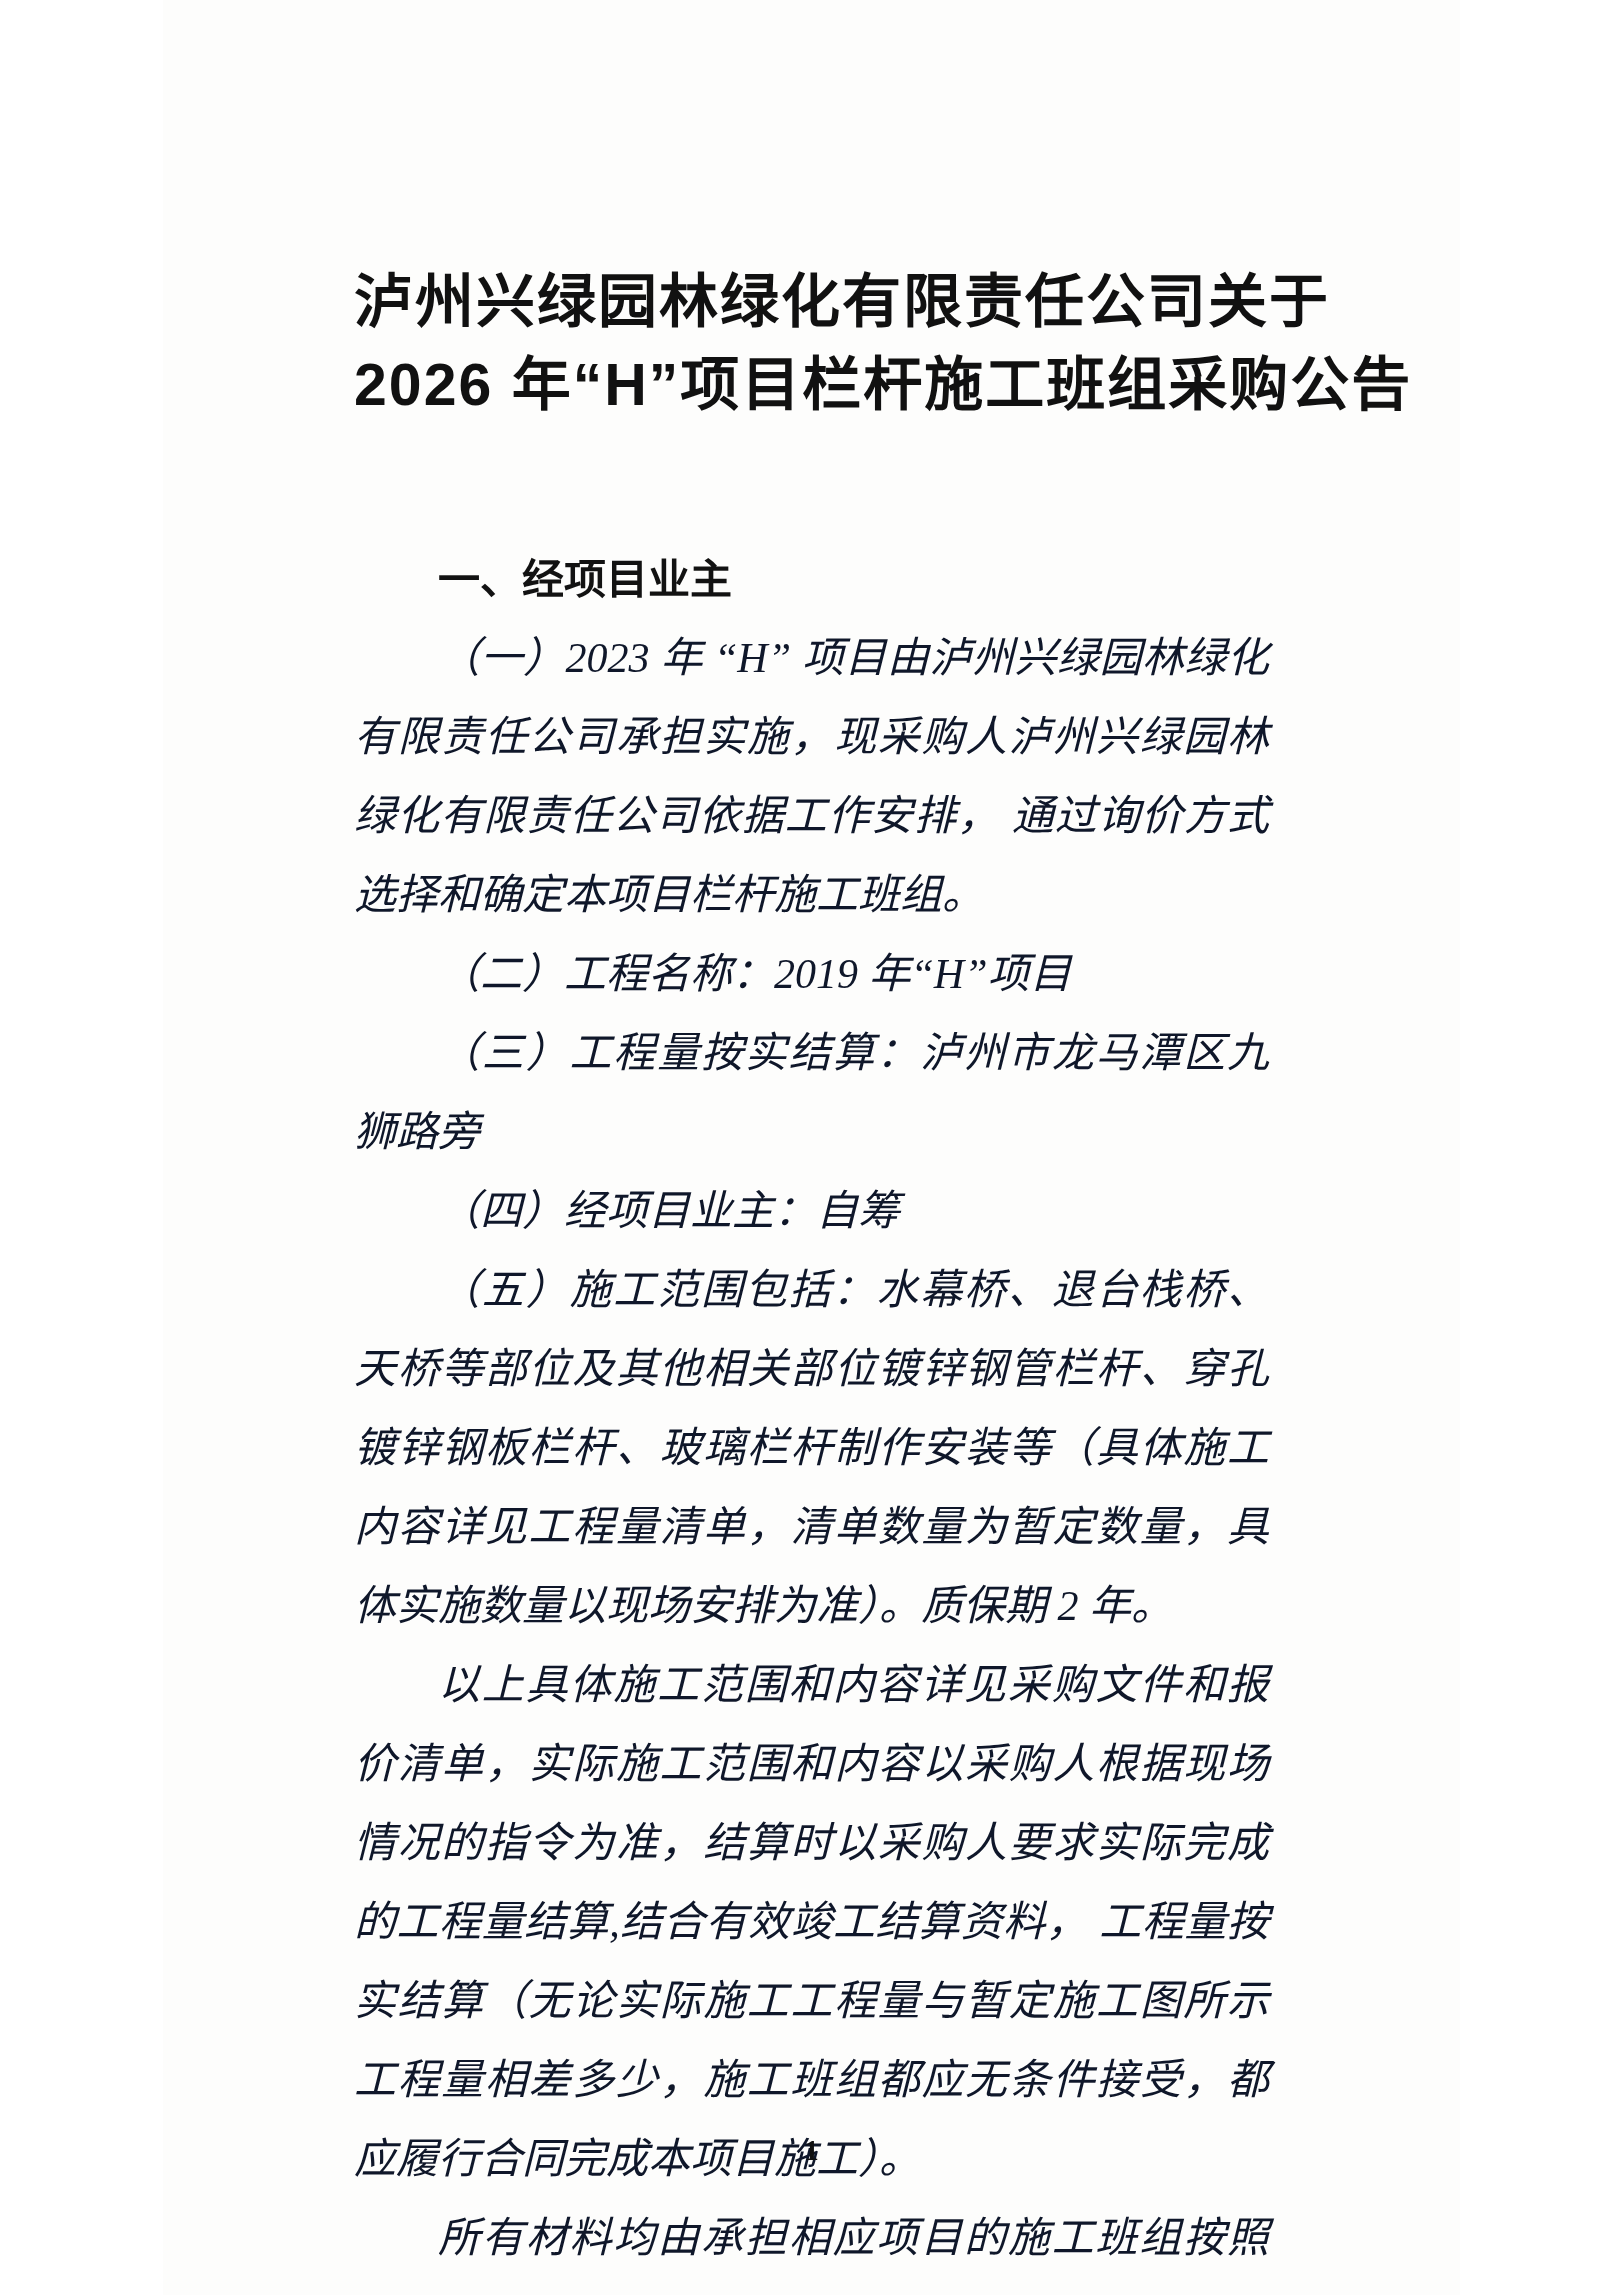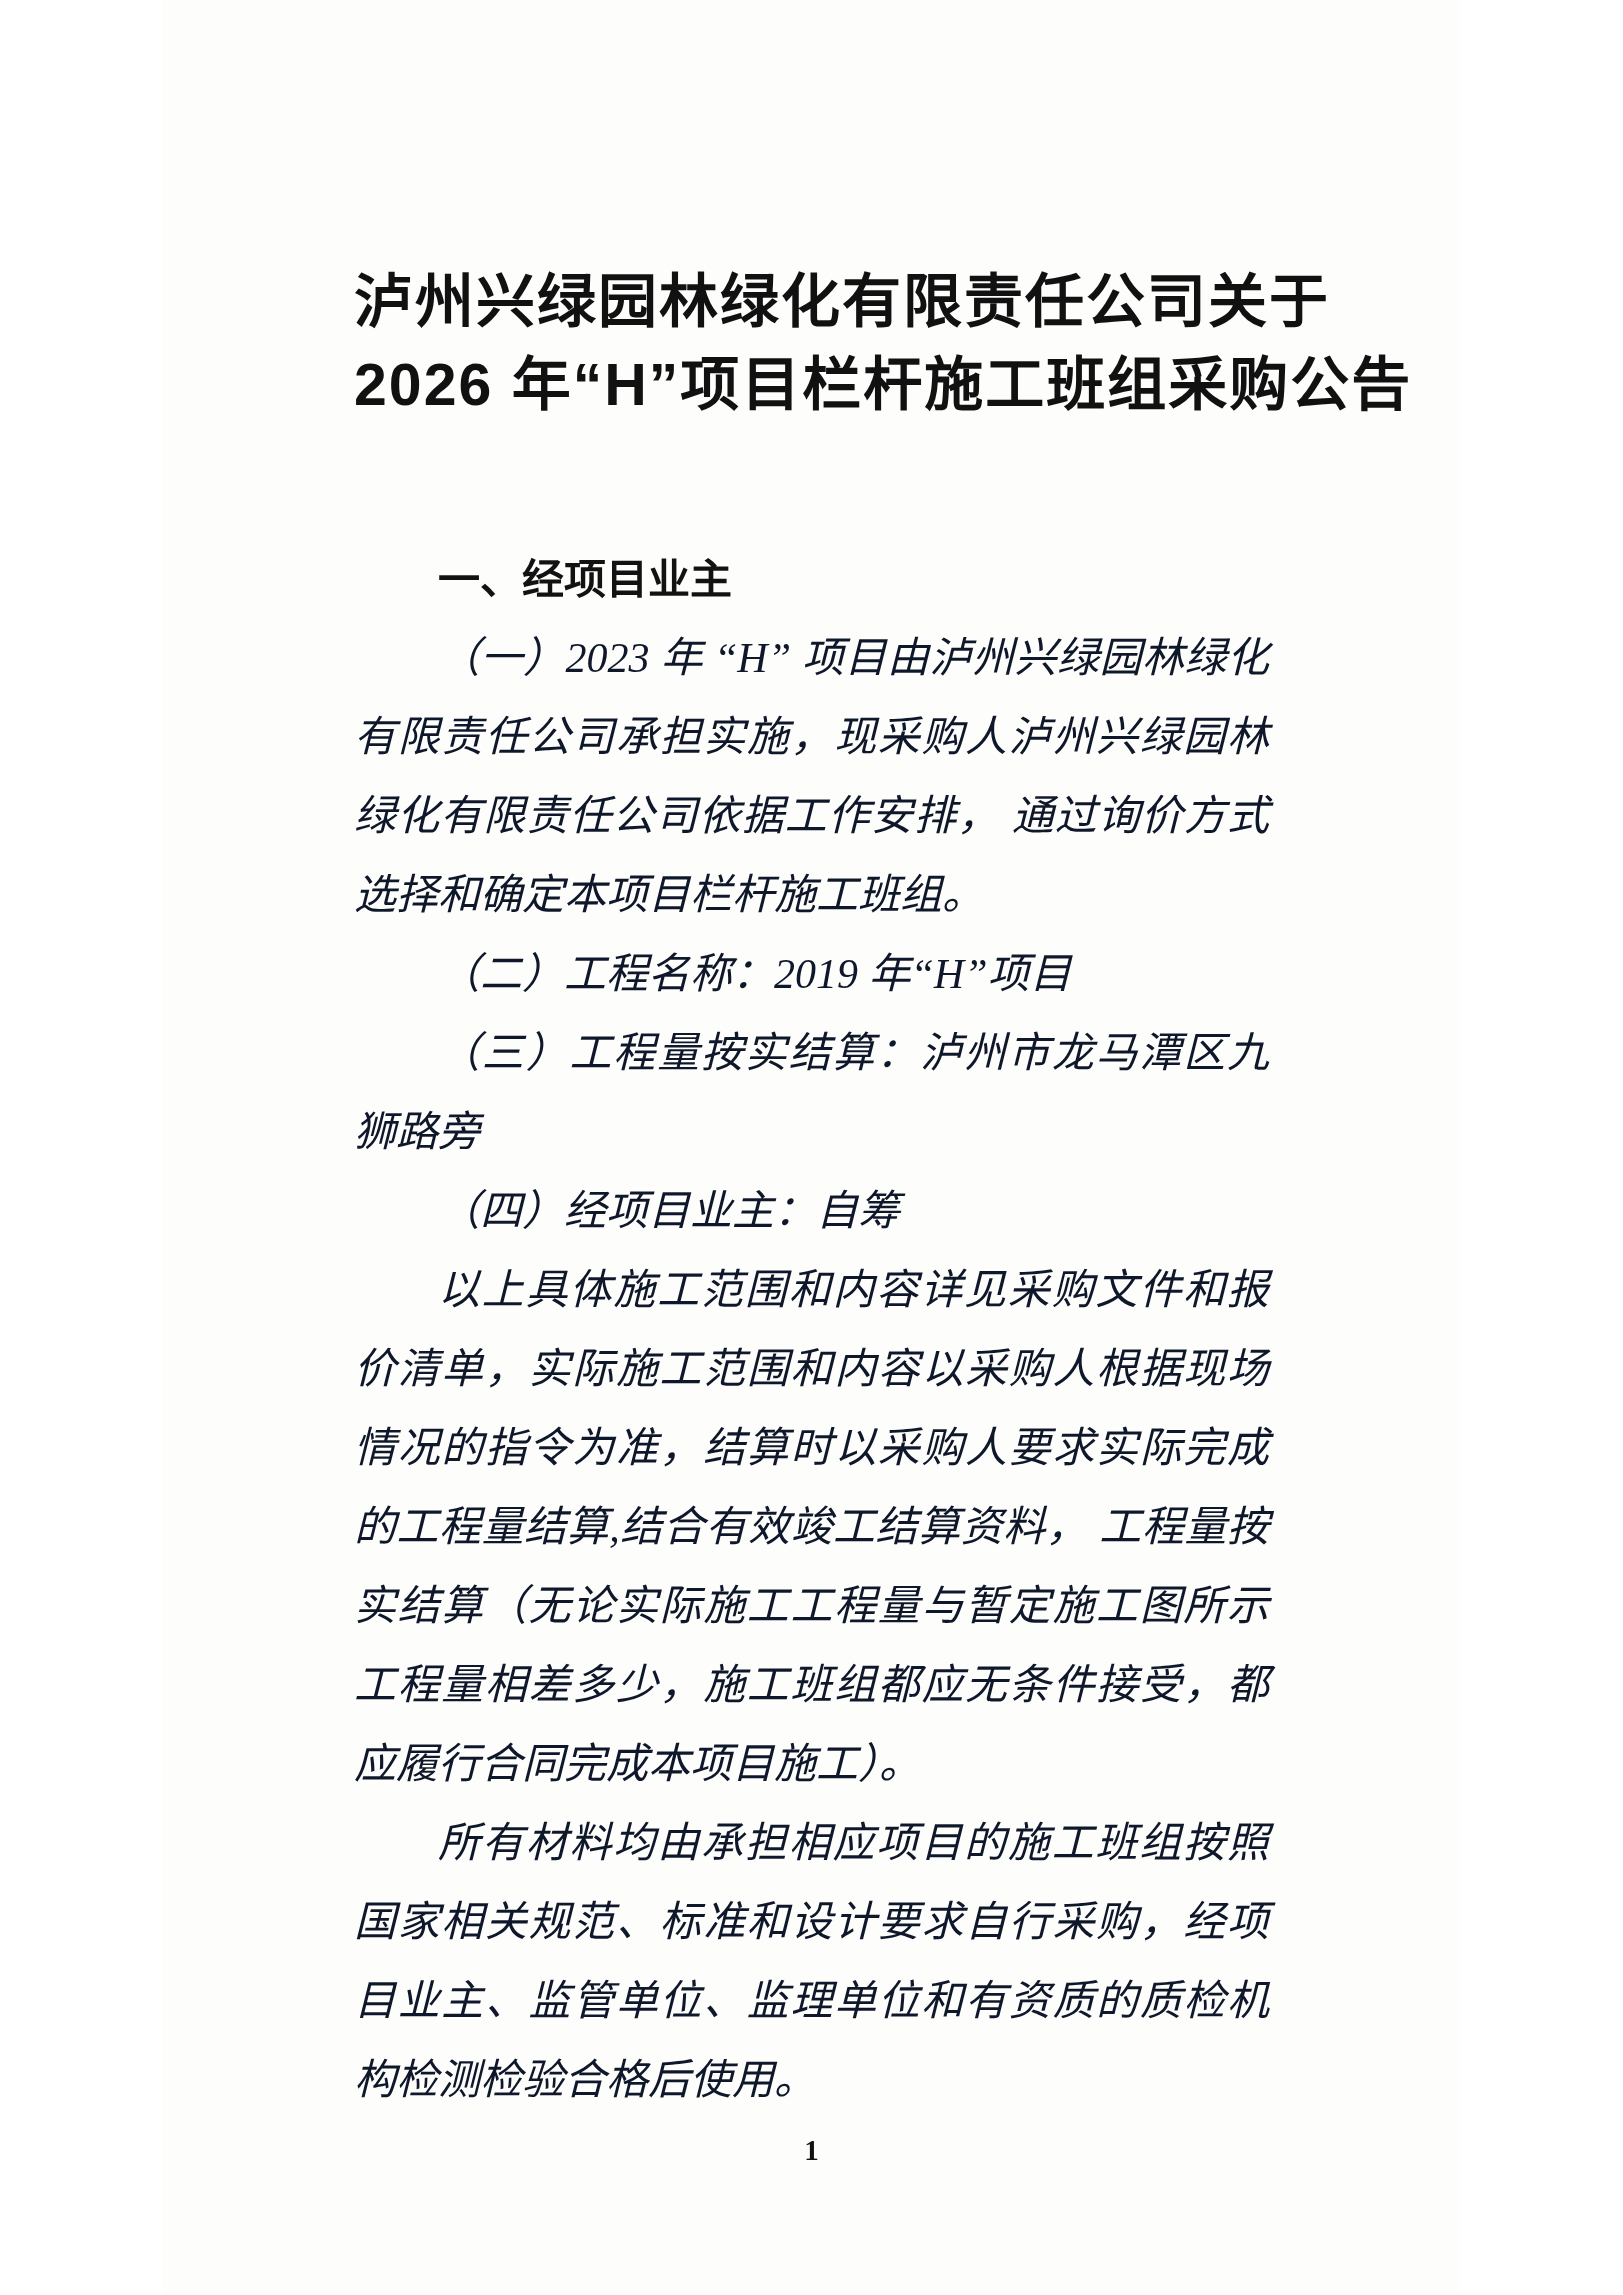--- a/index.html
+++ b/index.html
@@ -76,20 +76,21 @@
       <div class="title-line">2026 年“H”项目栏杆施工班组采购公告</div>
     </header>
 
     <h2 class="section-heading">一、经项目业主</h2>
 
     <section class="doc-body">
       <p class="body-para">（一）2023 年 “H” 项目由泸州兴绿园林绿化有限责任公司承担实施，现采购人泸州兴绿园林绿化有限责任公司依据工作安排， 通过询价方式选择和确定本项目栏杆施工班组。</p>
       <p class="body-para">（二）工程名称：2019 年“H”项目</p>
       <p class="body-para">（三）工程量按实结算：泸州市龙马潭区九狮路旁</p>
       <p class="body-para">（四）经项目业主：自筹</p>
+      <p class="body-para">（五）施工范围包括：水幕桥、退台栈桥、天桥等部位及其他相关部位镀锌钢管栏杆、穿孔镀锌钢板栏杆、玻璃栏杆制作安装等（具体施工内容详见工程量清单，清单数量为暂定数量，具体实施数量以现场安排为准）。质保期 2 年。</p>
       <p class="body-para">以上具体施工范围和内容详见采购文件和报价清单，实际施工范围和内容以采购人根据现场情况的指令为准，结算时以采购人要求实际完成的工程量结算,结合有效竣工结算资料， 工程量按实结算（无论实际施工工程量与暂定施工图所示工程量相差多少，施工班组都应无条件接受，都应履行合同完成本项目施工）。</p>
       <p class="body-para">所有材料均由承担相应项目的施工班组按照国家相关规范、标准和设计要求自行采购，经项目业主、监管单位、监理单位和有资质的质检机构检测检验合格后使用。</p>
     </section>
 
   </div>
 
   <footer class="page-number">1</footer>
 </div>
 
 

